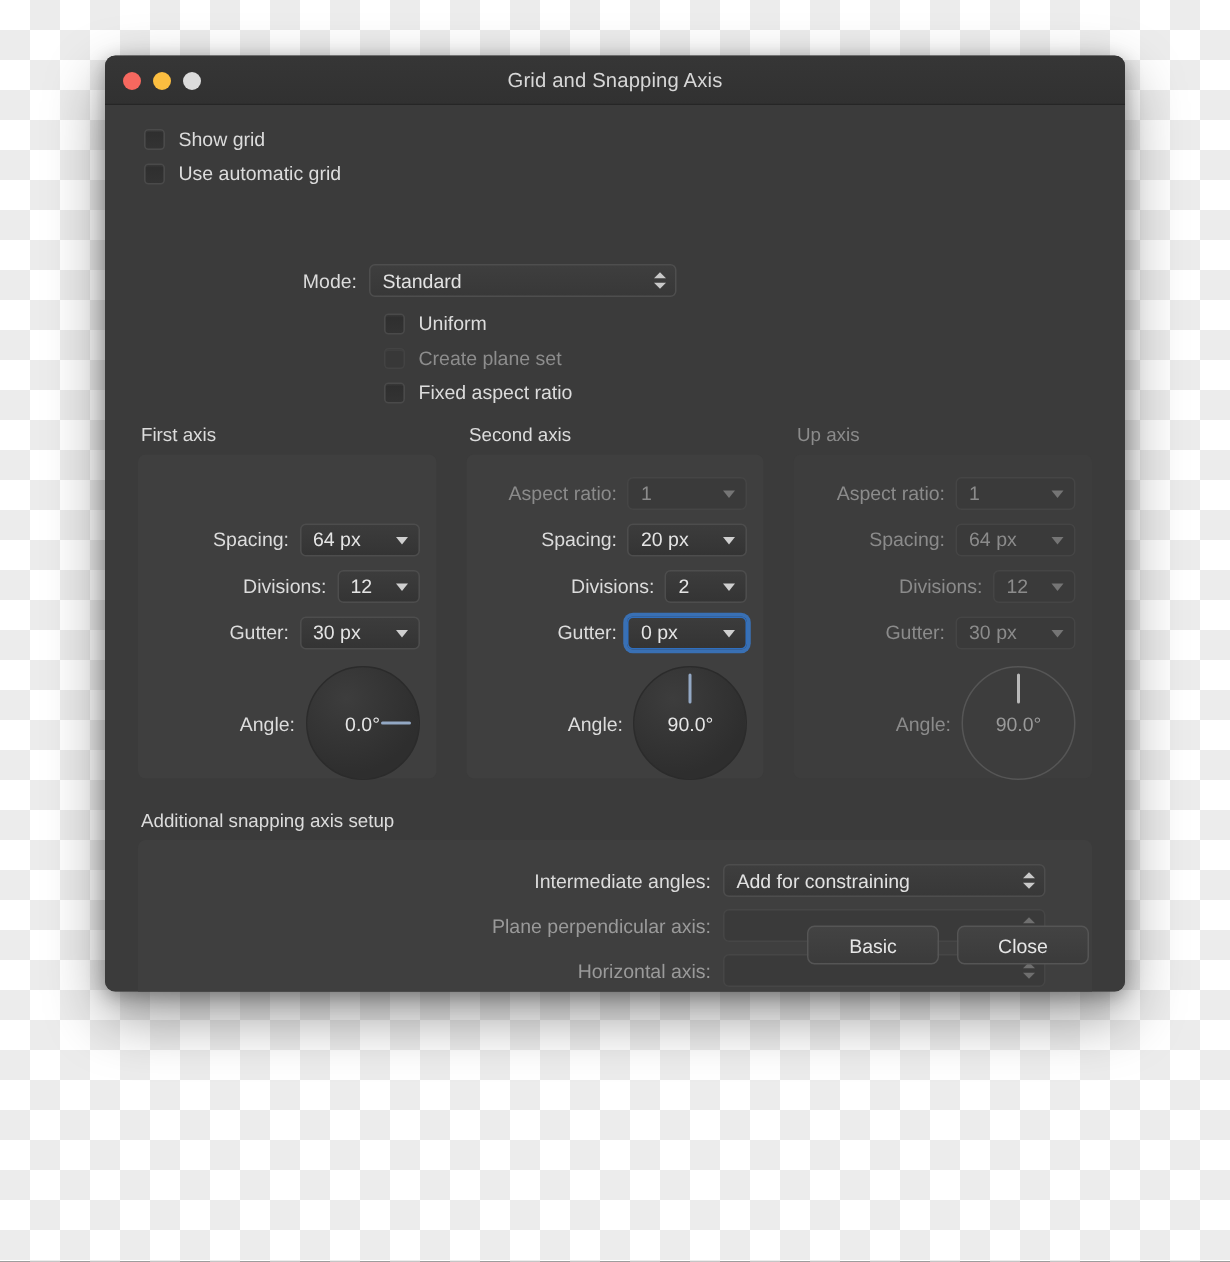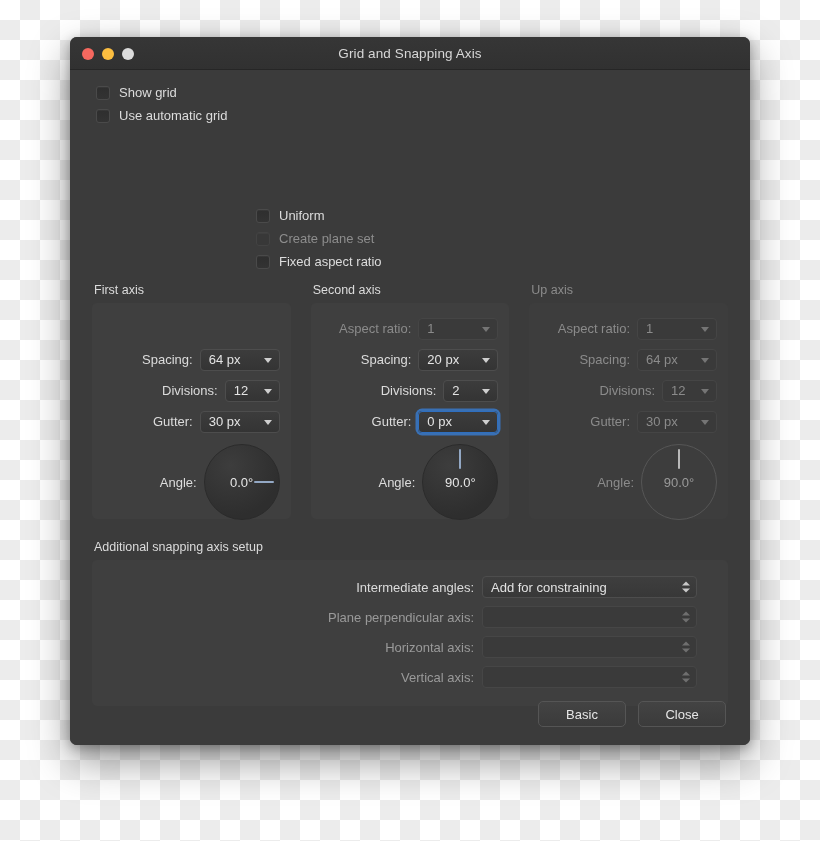--- a/index.html
+++ b/index.html
@@ -20,21 +20,21 @@
     background-position: 0 0, 20px 20px;
     position: relative;
   }
 
   
   .window {
     position: absolute;
     left: 70px;
     top: 37px;
     width: 680px;
-    height: 708px;
+    height: 624px;
     border-radius: 7px;
     background: #3b3b3b;
     box-shadow: 0 16px 40px rgba(0,0,0,0.40), 0 3px 12px rgba(0,0,0,0.30);
     overflow: hidden;
     display: flex;
     flex-direction: column;
   }
 
   .titlebar {
     height: 33px;
@@ -393,20 +393,30 @@
       <div class="chk-row">
         <span class="checkbox"></span>
         <span class="chk-label">Show grid</span>
       </div>
       <div class="chk-row">
         <span class="checkbox"></span>
         <span class="chk-label">Use automatic grid</span>
       </div>
     </div>
 
+    <div class="mode-row">
+      <div class="mode-label">Mode:</div>
+      <div class="popup wide">
+        <span>Standard</span>
+        <span class="stepper-arrows">
+          <span class="arrow-up"></span>
+          <span class="arrow-dn"></span>
+        </span>
+      </div>
+    </div>
 
     <div class="mode-checks">
       <div class="chk-row">
         <span class="checkbox"></span>
         <span class="chk-label">Uniform</span>
       </div>
       <div class="chk-row">
         <span class="checkbox dim"></span>
         <span class="chk-label dim">Create plane set</span>
       </div>

